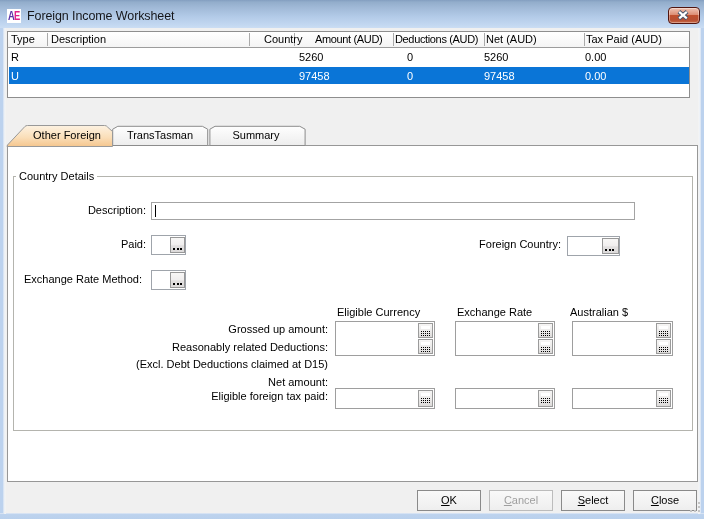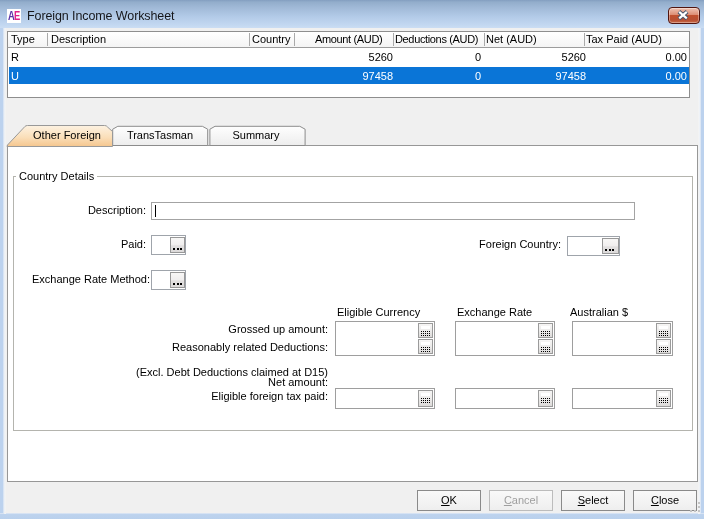--- a/index.html
+++ b/index.html
@@ -29,21 +29,21 @@
   box-shadow:inset 0 0 0 1px rgba(255,255,255,.35); }
 
 
 #grid { left:7px; top:30.5px; width:683px; height:67.5px; background:#fff; border:1px solid #8e8e8e; }
 #ghead { left:7px; top:30.5px; width:683px; height:17.5px; background:linear-gradient(#ffffff,#f4f4f4); border:1px solid #8e8e8e; border-bottom:1px solid #9c9c9c; }
 .sep { position:absolute; width:1px; height:13px; top:33px; background:#aaa; }
 .hl { position:absolute; top:33px; white-space:nowrap; }
 #rowR { left:9px; top:48px; width:680px; height:18px; background:#fff; color:#000; }
 #rowU { left:9px; top:67px; width:680px; height:17px; background:#0a75d7; color:#fff; }
 .cell { position:absolute; top:3px; white-space:nowrap; }
-.num { text-align:right; }
+.num { }
 
 
 #panel { left:7px; top:145px; width:691px; height:337px; background:#fff; border:1px solid #979797; }
 #tabsvg { left:0; top:120px; }
 
 
 #gbox { left:13px; top:176px; width:680px; height:255px; border:1px solid #b4b4ae; }
 #gboxlbl { left:16px; top:170px; background:#fff; padding:0 3px; }
 
 .lbl { position:absolute; white-space:nowrap; text-align:right; }
@@ -100,21 +100,21 @@
 <div class="abs" id="grid"></div>
 <div class="abs" id="ghead"></div>
 <div class="sep" style="left:47px"></div>
 <div class="sep" style="left:249px"></div>
 <div class="sep" style="left:294px"></div>
 <div class="sep" style="left:393px"></div>
 <div class="sep" style="left:484px;"></div>
 <div class="sep" style="left:584px"></div>
 <div class="hl" style="left:11px">Type</div>
 <div class="hl" style="left:51px">Description</div>
-<div class="hl" style="left:252px">Country</div>
+<div class="hl" style="left:264px">Country</div>
 <div class="hl" style="left:315px;letter-spacing:-0.35px">Amount (AUD)</div>
 <div class="hl" style="left:395px;letter-spacing:-0.35px">Deductions (AUD)</div>
 <div class="hl" style="left:486px">Net (AUD)</div>
 <div class="hl" style="left:586px">Tax Paid (AUD)</div>
 
 <div class="abs" id="rowR">
   <div class="cell" style="left:2px">R</div>
   <div class="cell num" style="left:290px;width:94px">5260</div>
   <div class="cell num" style="left:398px;width:74px">0</div>
   <div class="cell num" style="left:475px;width:102px">5260</div>
@@ -171,38 +171,38 @@
 <div class="lk" style="left:567px;top:236px;width:53px;height:20px">
   <div class="lkbtn" style="left:34px;width:17px">
       <div class="dots">
         <i></i>
         <i></i>
         <i></i>
       </div>
     </div>
 </div>
 
-<div class="lbl" style="left:30px;top:273px;width:120px">Exchange Rate Method:</div>
+<div class="lbl" style="left:22px;top:273px;width:120px">Exchange Rate Method:</div>
 <div class="lk" style="left:151px;top:270px;width:35px;height:20px">
   <div class="lkbtn" style="left:18px;width:15px">
       <div class="dots">
         <i></i>
         <i></i>
         <i></i>
       </div>
     </div>
 </div>
 
 <div class="abs" style="left:337px;top:306px">Eligible Currency</div>
 <div class="abs" style="left:457px;top:306px">Exchange Rate</div>
 <div class="abs" style="left:570px;top:306px">Australian $</div>
 
 <div class="lbl" style="left:128px;top:323px;width:200px">Grossed up amount:</div>
 <div class="lbl" style="left:128px;top:341px;width:200px">Reasonably related Deductions:</div>
-<div class="lbl" style="left:128px;top:366px;width:200px">(Excl. Debt Deductions claimed at D15)</div>
+<div class="lbl" style="left:128px;top:358px;width:200px">(Excl. Debt Deductions claimed at D15)</div>
 <div class="lbl" style="left:128px;top:376px;width:200px">Net amount:</div>
 <div class="lbl" style="left:128px;top:390px;width:200px">Eligible foreign tax paid:</div>
 
 <div class="nbox" style="left:335px;top:321px;width:100px;height:35px">
   <div class="calc" style="right:1px;top:0.5px">
       <div class="d1"></div>
       <div class="d2"></div>
     </div>
   <div class="calc" style="right:1px;top:16.5px">
       <div class="d1"></div>

